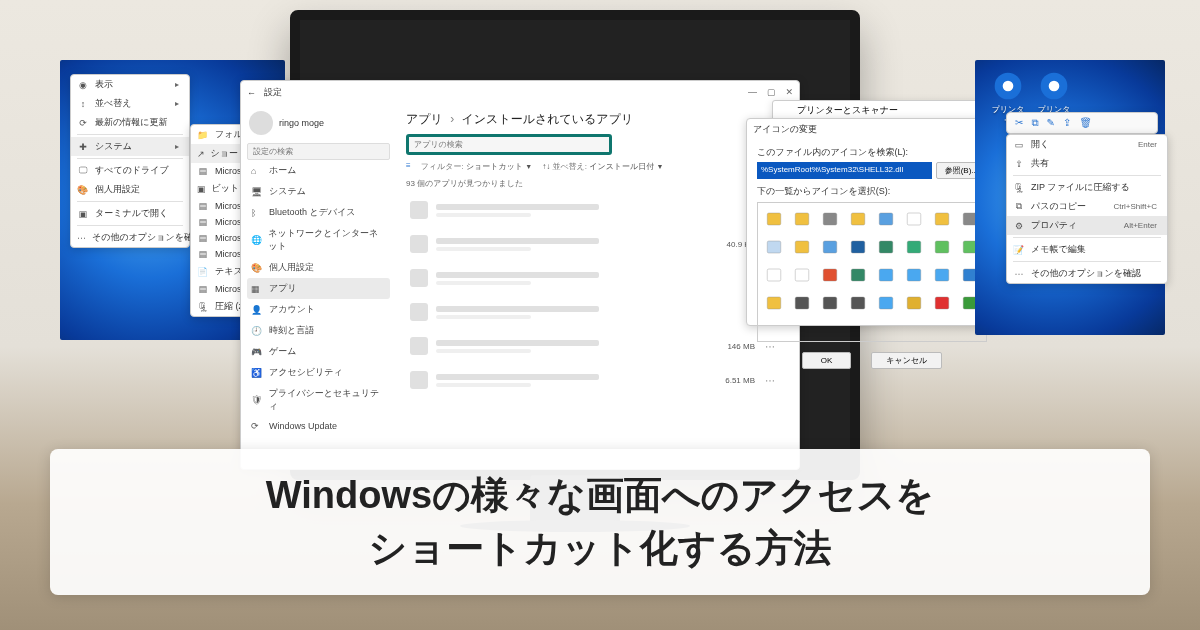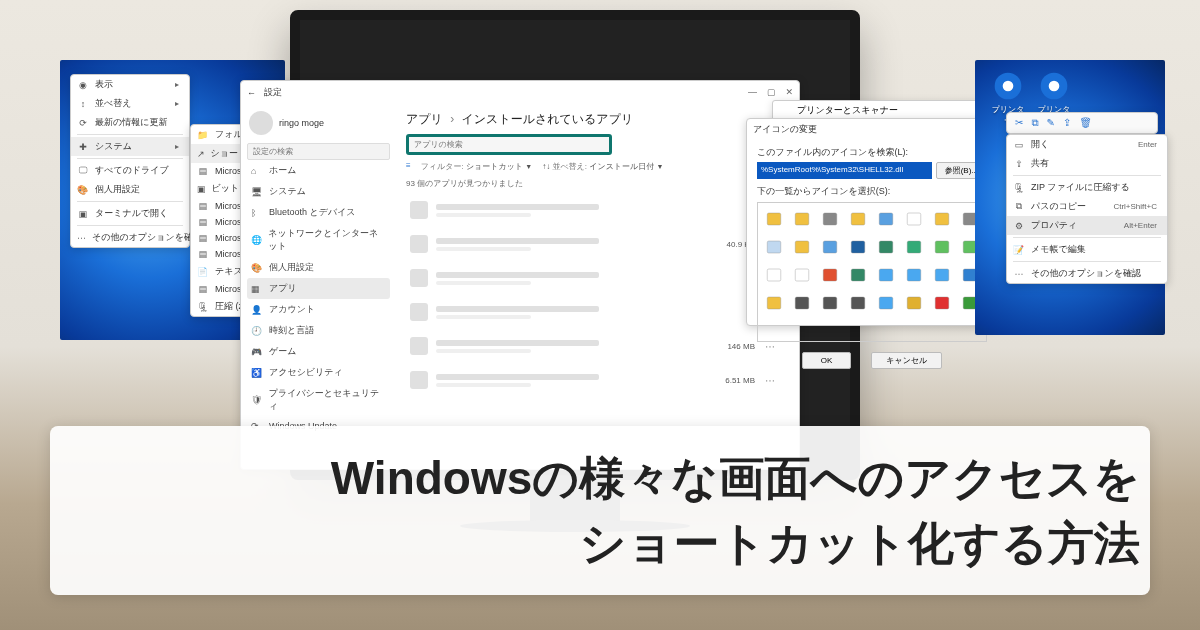--- a/index.html
+++ b/index.html
@@ -106,22 +106,22 @@
   #ctx4-bar span{cursor:pointer;}
   #ctx4-menu{left:1006px; top:134px; width:162px;}
   #ctx4-menu .menu-item.sel{background:#e8e8e8;}
 
   
   .headline {
     position:absolute; left:50px; right:50px; bottom:35px;
     background: rgba(255,255,255,.92);
     border-radius: 8px;
     padding: 20px 10px;
-    text-align:right;
-    font-size: 46px;
+    text-align:center;
+    font-size: 38px;
     font-weight: 700;
     color:#222;
     line-height: 1.4;
     box-shadow: 0 2px 14px rgba(0,0,0,.15);
   }
 </style>
 </head>
 <body>
 
 <div class="desk-bg"></div>

